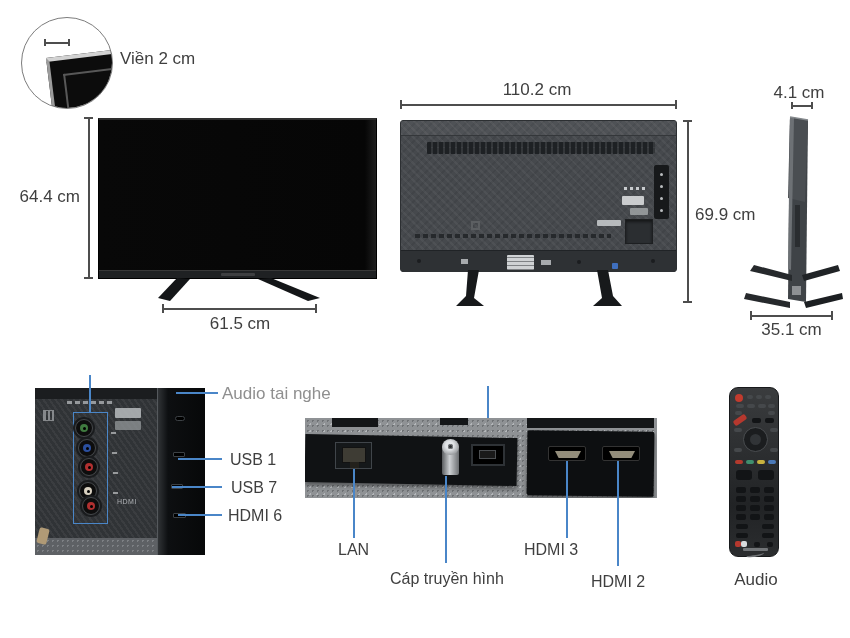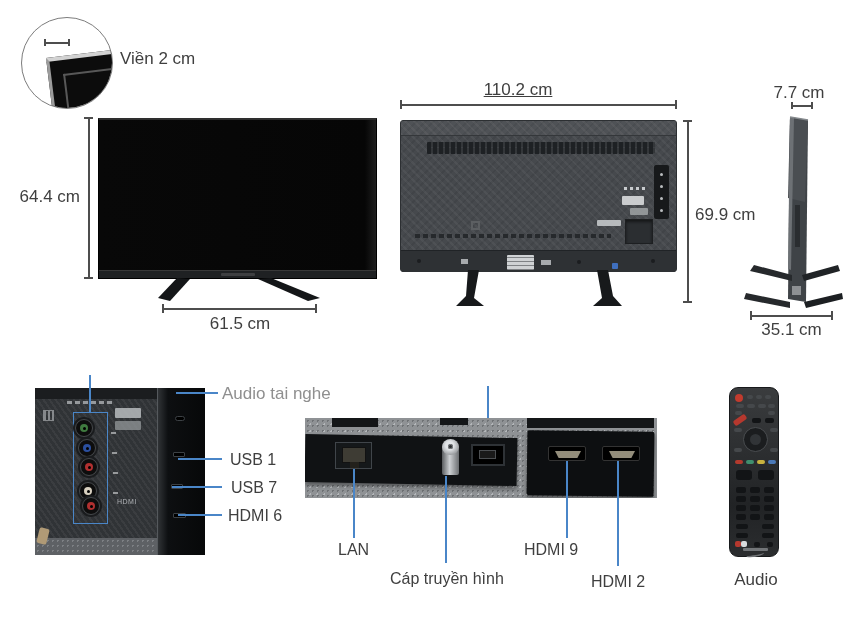--- a/index.html
+++ b/index.html
@@ -229,41 +229,41 @@
   </div>
   <svg class="abs" style="left:450px; top:268px;" width="200" height="42" viewBox="0 0 200 42">
     <polygon points="18,2 29,2 24,30 34,38 6,38 16,28" fill="#17191b"></polygon>
     <polygon points="147,2 158,2 163,28 172,38 143,38 152,30" fill="#17191b"></polygon>
   </svg>
   <div class="dim-h" style="left:400px; top:100px; width:277px;">
     <div class="cap"></div>
       <div class="bar"></div>
       <div class="cap"></div>
   </div>
-  <div class="lbl dim tc" style="left:472px; top:80px; width:92px;text-decoration:underline;">110.2 cm</div>
+  <div class="lbl dim tc" style="left:491px; top:80px; width:92px;">110.2 cm</div>
   <div class="dim-v" style="left:683px; top:120px; height:183px;">
     <div class="cap"></div>
       <div class="bar"></div>
       <div class="cap"></div>
   </div>
   <div class="lbl dim" style="left:695px; top:205px;">69.9 cm</div>
 
   <svg class="abs" style="left:744px; top:110px;" width="100" height="200" viewBox="0 0 100 200">
     <polygon points="46,7 64,10 62,192 44,189" fill="#3f4347"></polygon>
     <polygon points="46,7 64,10 61,92 44,88" fill="#4a4e52"></polygon>
     <polygon points="46,7 50,8 47,160 44,159" fill="#6d7175"></polygon>
     <line x1="46" y1="7" x2="64" y2="10" stroke="#85898d" stroke-width="1.5"></line>
     <rect x="51" y="95" width="5" height="42" fill="#2a2d30"></rect>
     <rect x="48" y="176" width="9" height="9" fill="#8d9093"></rect>
     <polygon points="10,155 48,165 48,171 6,161" fill="#26292c"></polygon>
     <polygon points="58,165 94,155 96,161 60,171" fill="#202326"></polygon>
     <polygon points="2,183 46,192 46,198 0,189" fill="#26292c"></polygon>
     <polygon points="60,192 98,183 99,189 62,198" fill="#1c1f22"></polygon>
   </svg>
-  <div class="lbl dim tc" style="left:767px; top:83px; width:64px;">7.7 cm</div>
+  <div class="lbl dim tc" style="left:767px; top:83px; width:64px;">4.1 cm</div>
   <div class="dim-h sm" style="left:791px; top:101px; width:22px;">
     <div class="cap"></div>
       <div class="bar"></div>
       <div class="cap"></div>
   </div>
   <div class="dim-h" style="left:750px; top:311px; width:83px;">
     <div class="cap"></div>
       <div class="bar"></div>
       <div class="cap"></div>
   </div>
@@ -351,21 +351,21 @@
       </div>
   </div>
 
   <div class="lead-v" style="left:353px; top:469px; height:69px;"></div>
   <div class="lbl" style="left:338px; top:541px;">LAN</div>
 
   <div class="lead-v" style="left:445px; top:476px; height:87px;"></div>
   <div class="lbl" style="left:390px; top:570px;">Cáp truyền hình</div>
 
   <div class="lead-v" style="left:566px; top:461px; height:77px;"></div>
-  <div class="lbl" style="left:524px; top:541px;">HDMI 9</div>
+  <div class="lbl" style="left:524px; top:541px;">HDMI 3</div>
 
   <div class="lead-v" style="left:617px; top:461px; height:105px;"></div>
   <div class="lbl" style="left:591px; top:573px;">HDMI 2</div>
 
   <div class="remote">
     <div class="btn power"></div>
     <div class="btn" style="left:17px; top:7px; width:6px; height:4px;"></div>
     <div class="btn" style="left:26px; top:7px; width:6px; height:4px;"></div>
     <div class="btn" style="left:35px; top:7px; width:6px; height:4px;"></div>
     <div class="btn" style="left:6px; top:16px; width:8px; height:4px;"></div>

